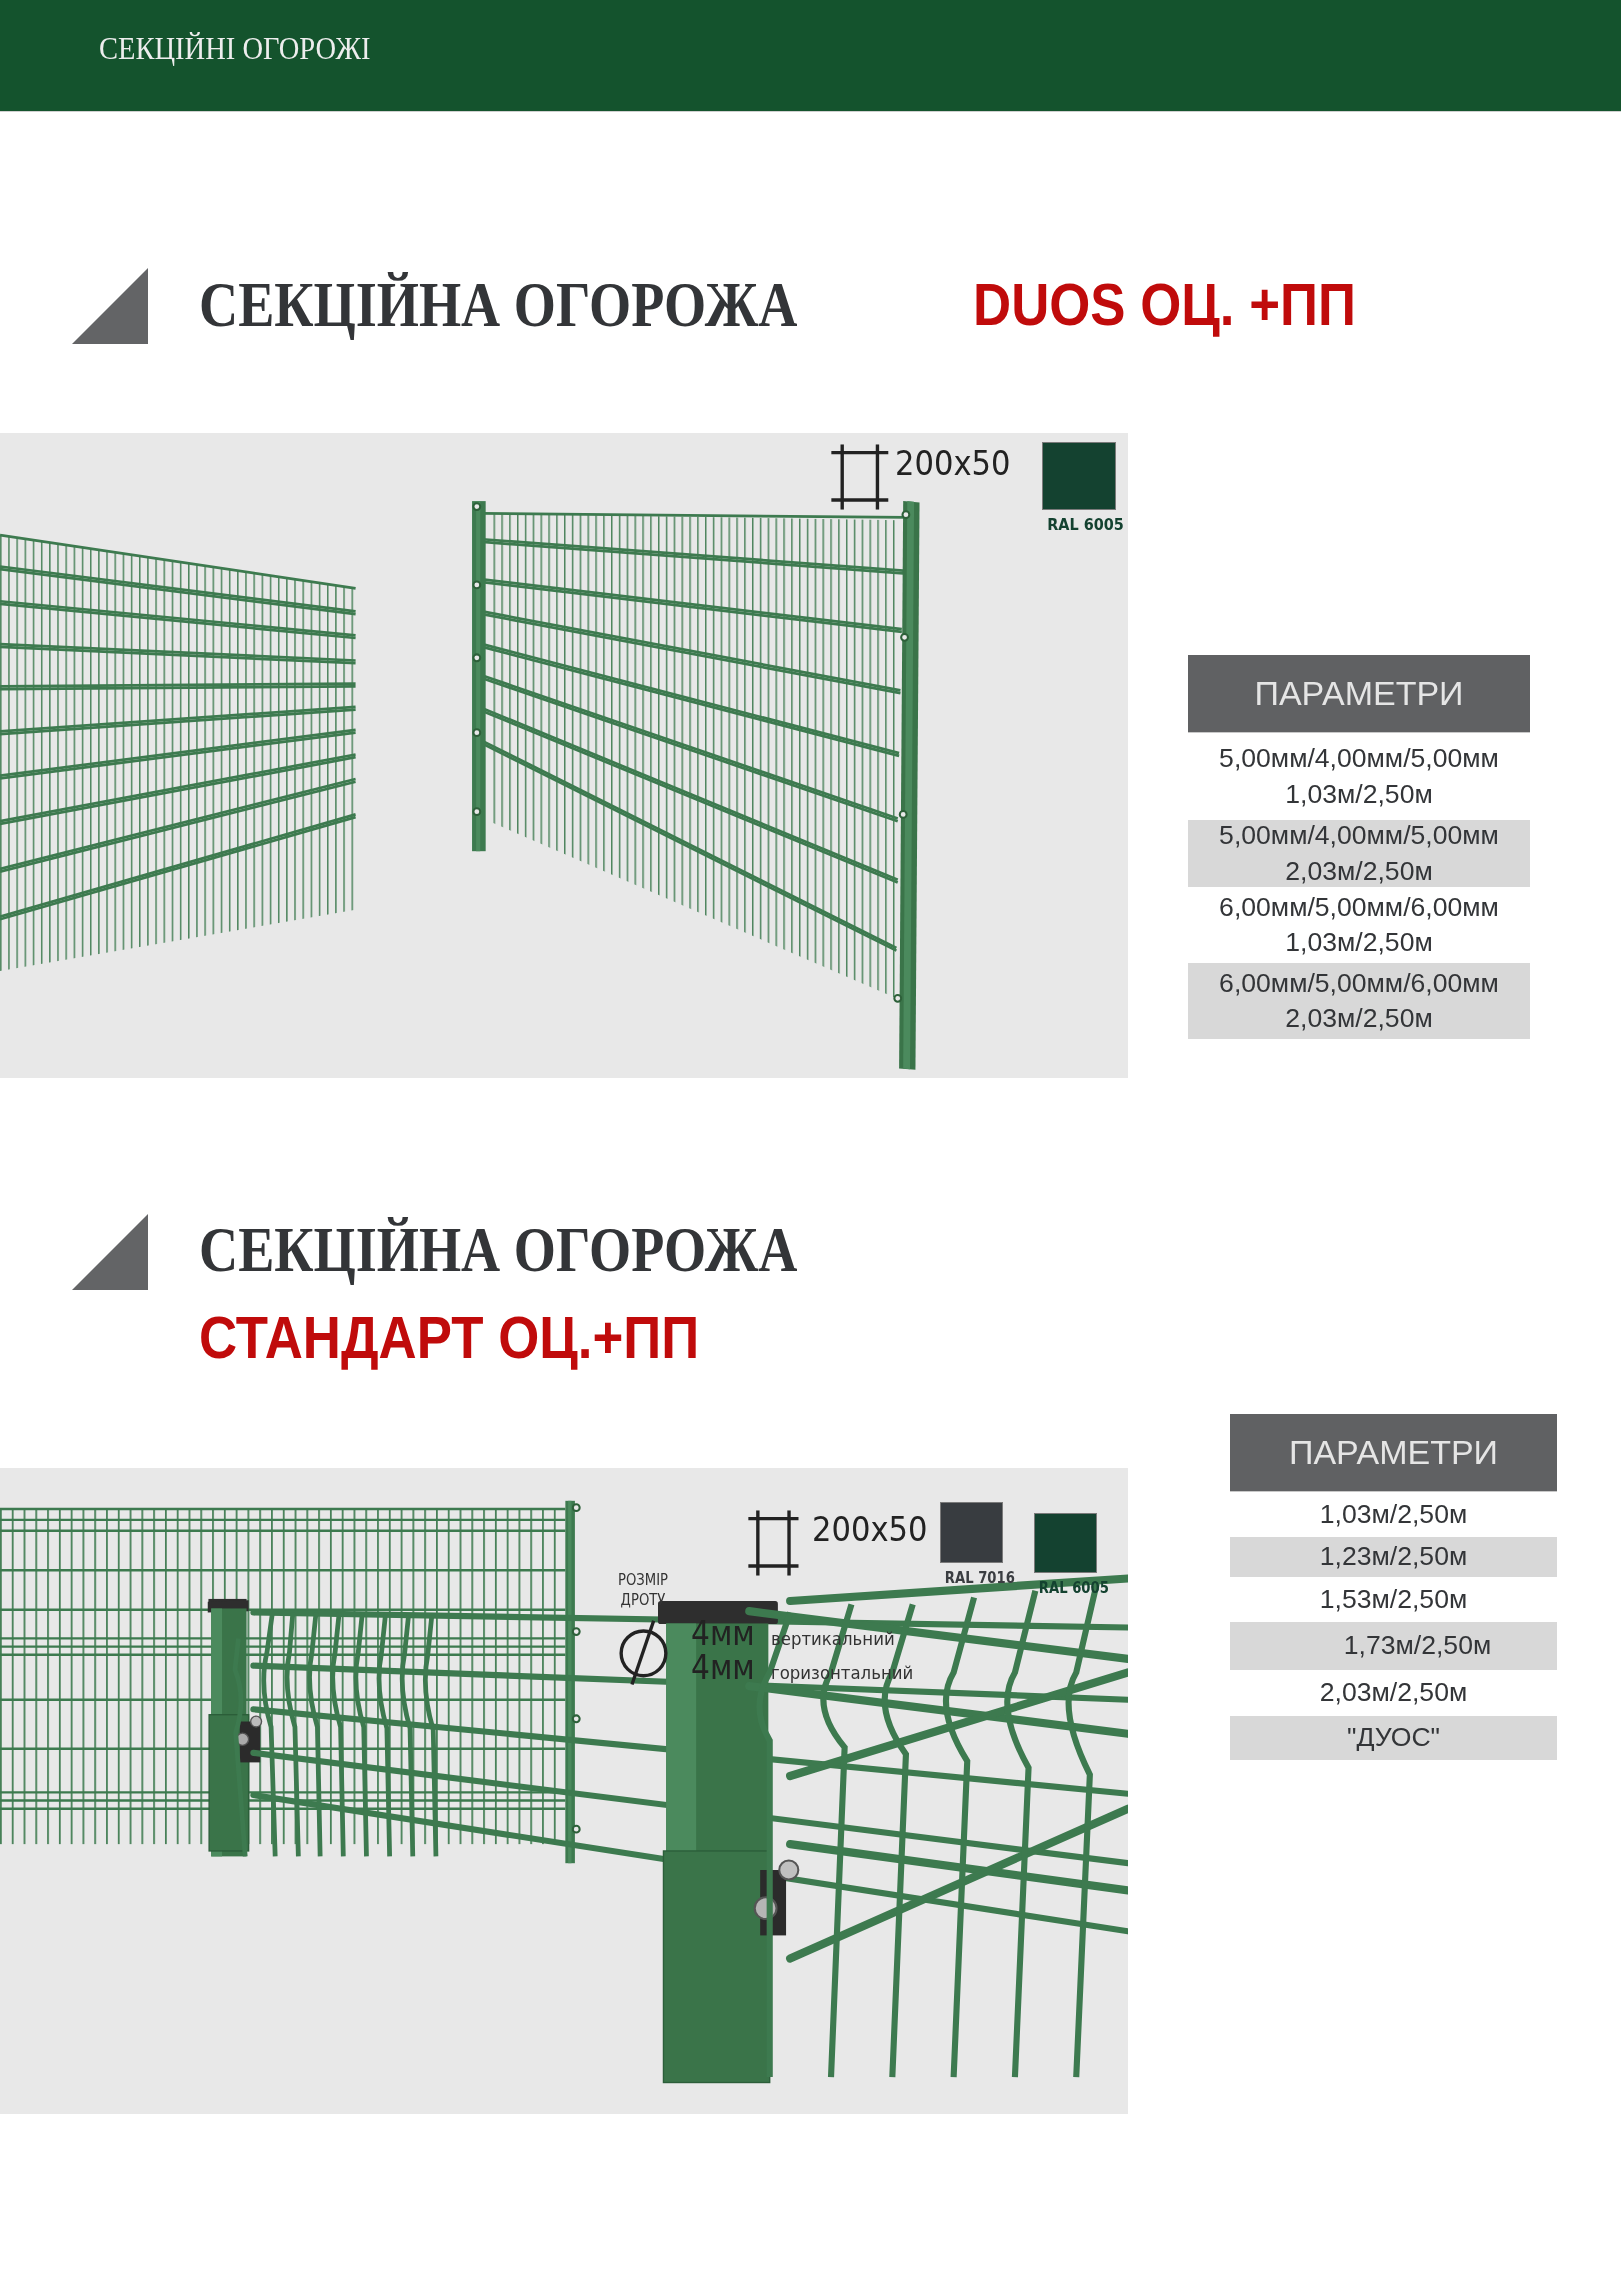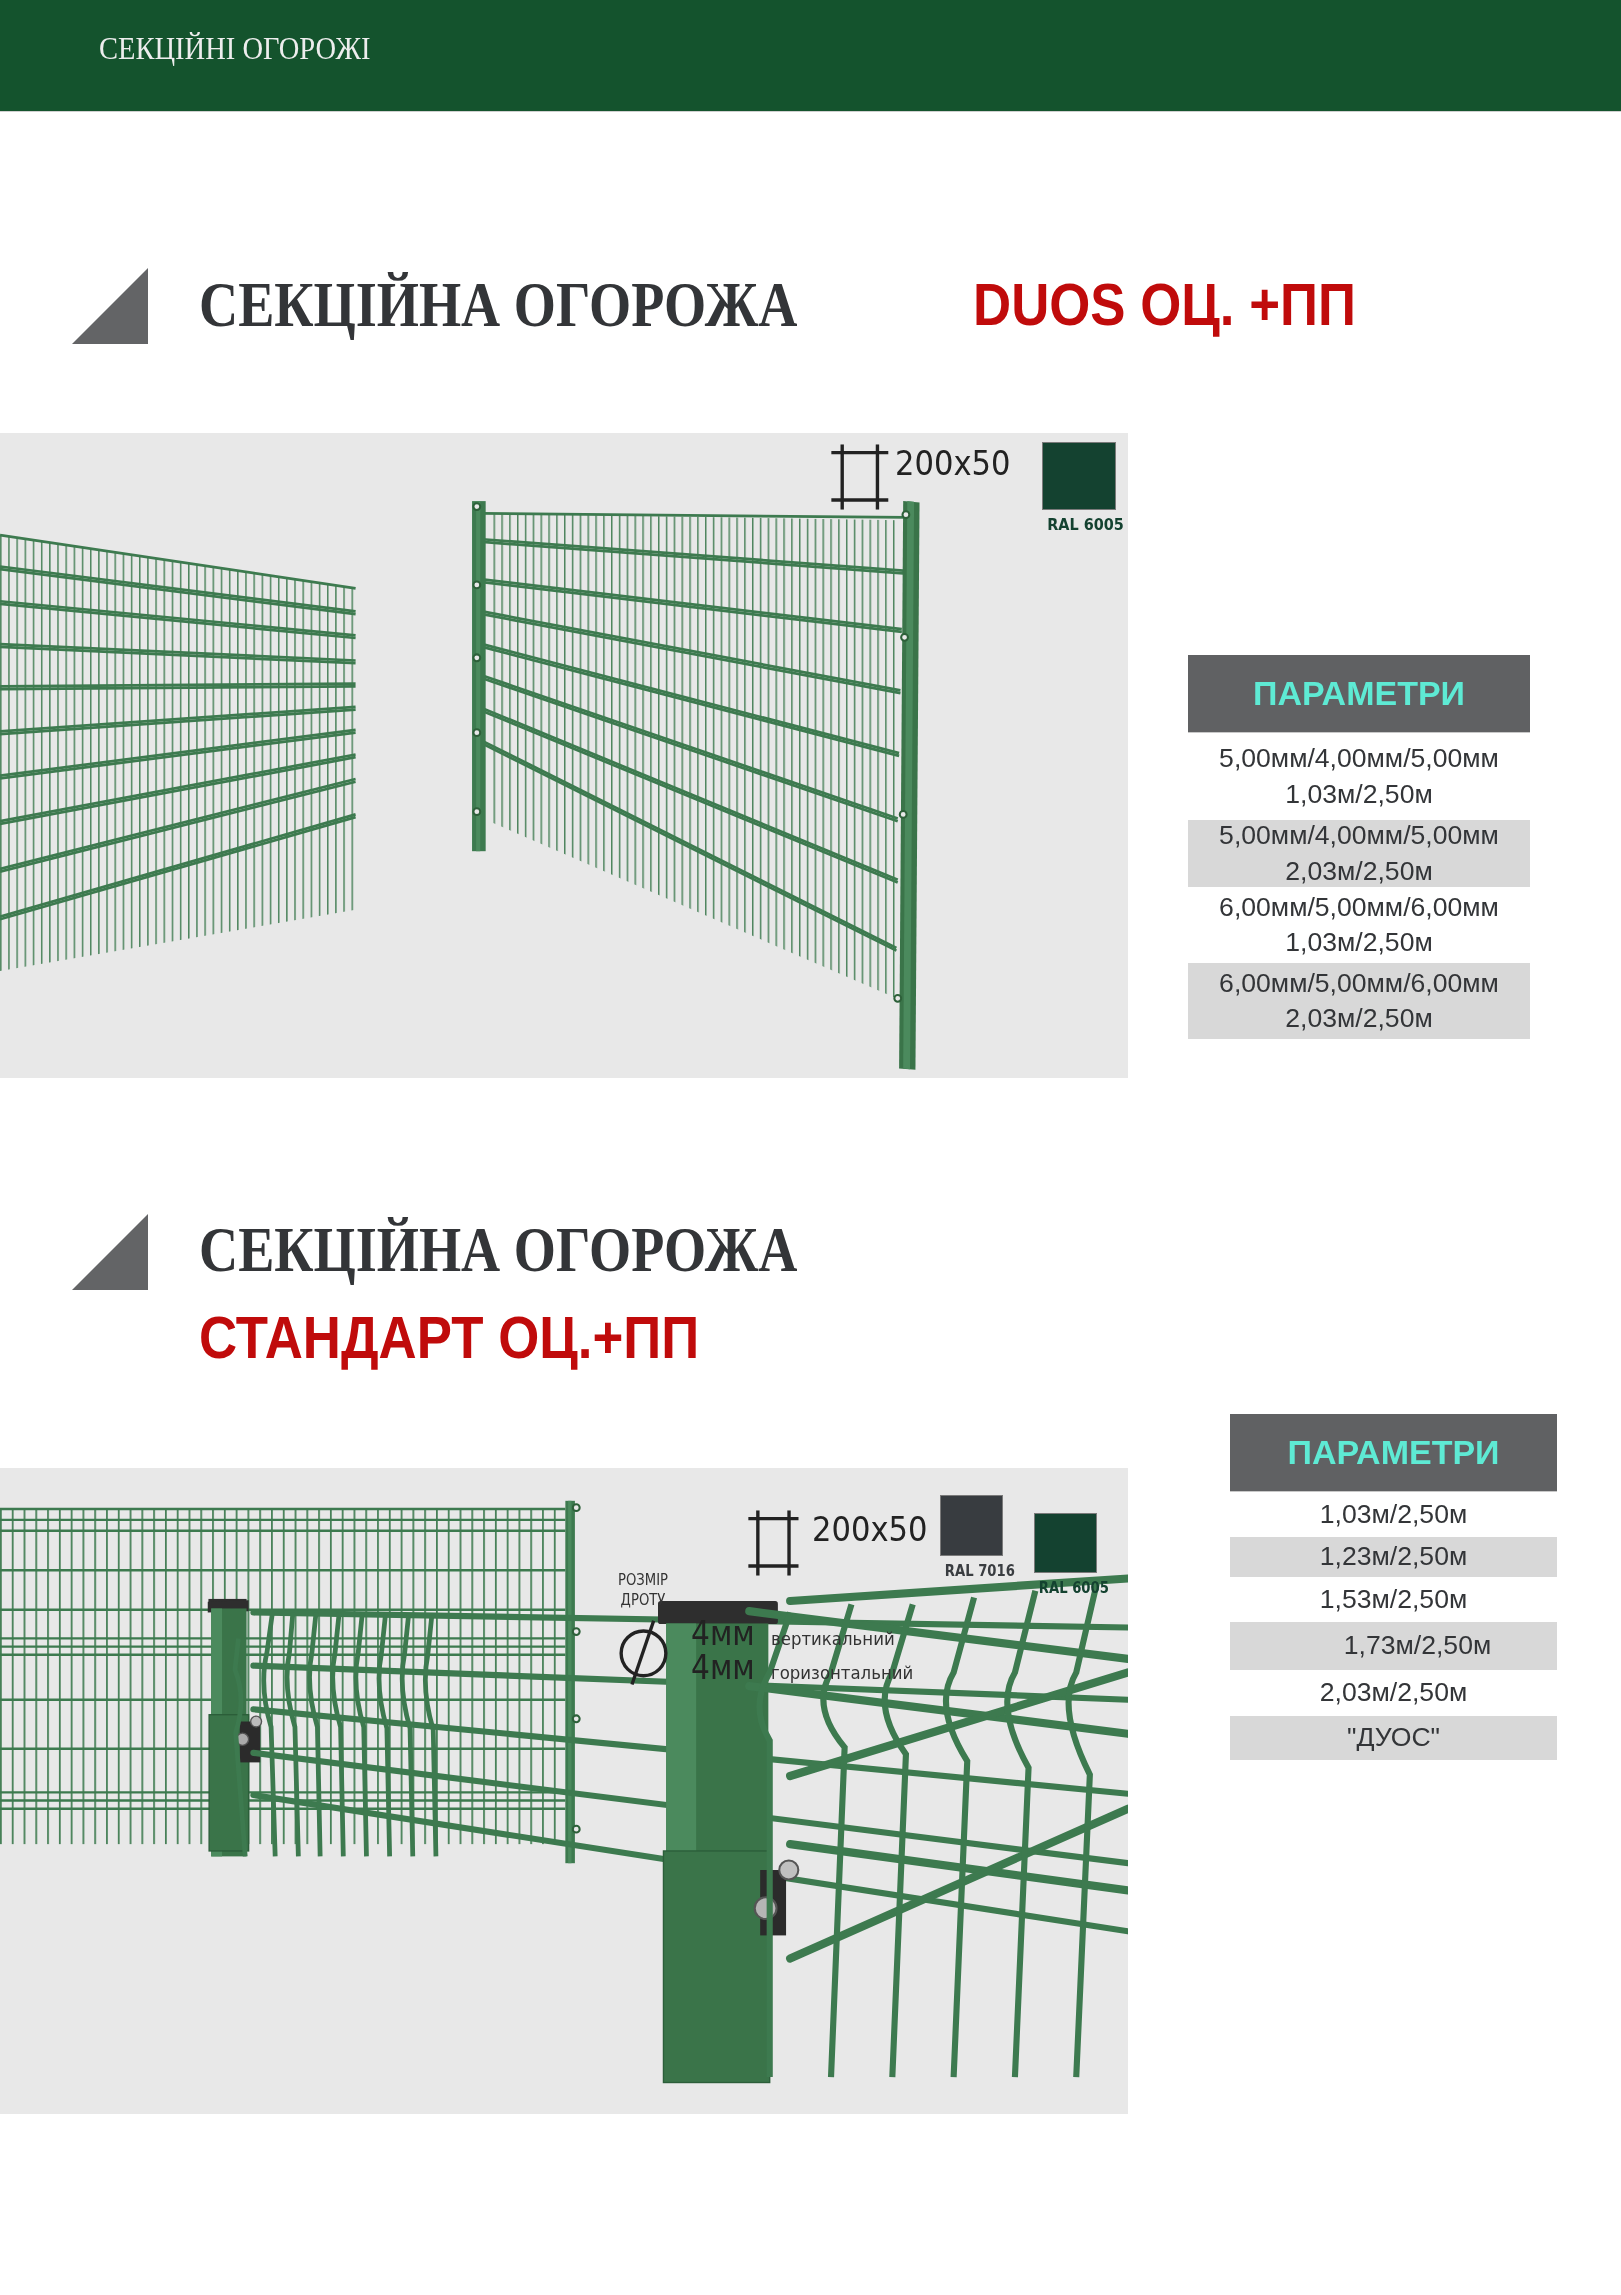--- a/index.html
+++ b/index.html
@@ -25,21 +25,21 @@
   .swatch { width: 74px; height: 68px; border: 0.7px solid #7a7a7a; }
   .swatch-label { font-family: "DejaVu Sans", sans-serif; font-weight: bold; font-size: 16.4px; margin-top: 5.5px; white-space: nowrap; transform: scaleX(0.88); }
 
   .wire-block { position: absolute; }
   .wire-title { position: absolute; font-family: "DejaVu Sans", sans-serif; font-size: 15px; color: #333; text-align: center; line-height: 1.35; width: 82px; transform: scaleX(0.88); }
   .wire-row { position: absolute; display: flex; align-items: baseline; white-space: nowrap; }
   .wire-mm { font-family: "DejaVu Sans", sans-serif; font-size: 33px; color: #222; transform: scaleX(0.9); transform-origin: left; width: 80px; }
   .wire-desc { font-family: "DejaVu Sans", sans-serif; font-size: 18.4px; color: #333; transform: scaleX(0.9); transform-origin: left; }
 
   .ptable { position: absolute; }
-  .ptable-head { height: 78px; background: #606163; color: #5eead4; font-family: "Liberation Sans", sans-serif; font-weight: bold; font-size: 34px; display: flex; align-items: center; justify-content: center; border-bottom: 1.4px solid #c8c8c8; }
+  .ptable-head { height: 78px; background: #606163; color: #e5e5e5; font-family: "Liberation Sans", sans-serif; font-weight: normal; font-size: 34px; display: flex; align-items: center; justify-content: center; border-bottom: 1.4px solid #c8c8c8; }
   .prow { display: flex; flex-direction: column; align-items: center; justify-content: center; font-family: "Liberation Sans", sans-serif; font-size: 26.6px; color: #333538; line-height: 1.33; }
   .prow.alt { background: #d8d8d8; }
 </style>
 </head>
 <body>
 
 <div class="topbar">
   <div class="topbar-title">СЕКЦІЙНІ ОГОРОЖІ</div>
 </div>
 
@@ -253,21 +253,21 @@
       <g stroke="#222" stroke-width="5" fill="none">
         <line x1="16" y1="2" x2="16" y2="98"></line>
         <line x1="62" y1="2" x2="62" y2="98"></line>
         <line x1="2" y1="14" x2="76" y2="14"></line>
         <line x1="2" y1="84" x2="76" y2="84"></line>
       </g>
     </svg>
     <span class="mesh-size">200x50</span>
   </div>
 
-  <div class="swatch-wrap" style="left:940px; top:27px;">
+  <div class="swatch-wrap" style="left:940px; top:34px;">
     <div class="swatch" style="width:63px; height:61px; background:#383c40;"></div>
     <div class="swatch-label" style="color:#3a3d41; font-size:15px;">RAL 7016</div>
   </div>
   <div class="swatch-wrap" style="left:1034px; top:45px;">
     <div class="swatch" style="width:63px; height:60px; background:#144230;"></div>
     <div class="swatch-label" style="color:#144230; font-size:15px;">RAL 6005</div>
   </div>
 
   <div class="wire-block" style="left:602px; top:102px; width:354px; height:129px;">
     <div class="wire-title" style="left:0; top:0;">

